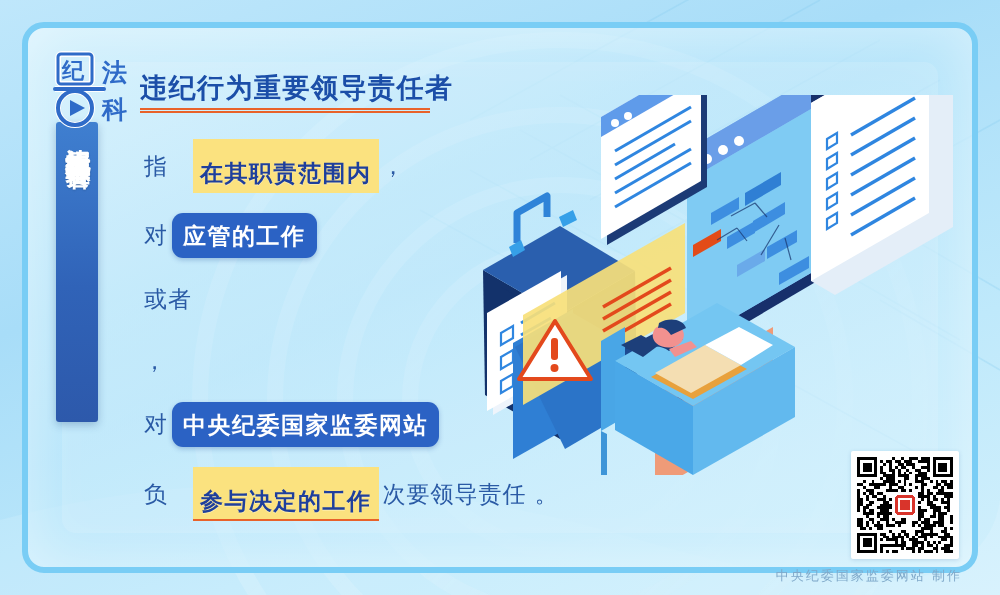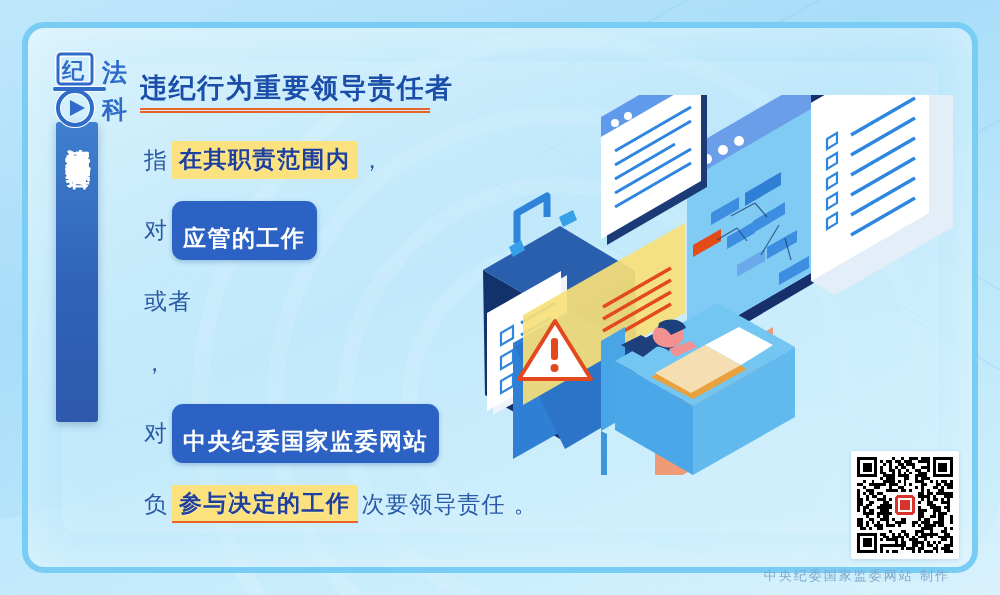--- a/index.html
+++ b/index.html
@@ -79,51 +79,52 @@
   .line {
     display: flex; align-items: center;
     min-height: 42px; margin-bottom: 20px;
     font-size: 23px; color: #26559f; letter-spacing: 1px;
     font-family: "DejaVu Sans", "Liberation Sans", sans-serif;
   }
   .plain { font-weight: 400; color: #2a5aa5; padding: 0 4px; }
 
   .hl-yellow {
     background: #fbe27f; color: #1e3f9c; font-weight: 700;
-    padding: 3px 7px 4px; letter-spacing: 1.5px;
+    padding: 19px 7px 4px; letter-spacing: 1.5px;
     text-shadow: 0 1px 0 rgba(255,255,255,.35);
+    margin-left: 21px;
   }
   .hl-yellow.underlined {
     box-shadow: inset 0 -3px 0 -1px #e8622a;
   }
 
   .pill {
     background: #2b62c4; color: #fff; font-weight: 700;
-    padding: 22px 11px 6px; border-radius: 11px;
+    padding: 8px 11px 6px; border-radius: 11px;
     letter-spacing: 1.5px;
     box-shadow: 0 2px 5px rgba(25,70,150,.28);
   }
   .comma { color: #2a5aa5; padding-left: 3px; font-weight: 400; }
 
   
   .illus { position: absolute; left: 455px; top: 95px; width: 545px; height: 380px; z-index: 10; }
 
   
   .qr {
     position: absolute; left: 851px; top: 451px;
     width: 108px; height: 108px; background: #fff;
     padding: 6px; border-radius: 2px;
     box-shadow: 0 1px 4px rgba(40,90,150,.18);
     z-index: 15;
   }
   .qr-canvas { width: 100%; height: 100%; display: block; }
 
   
   .credit {
-    position: absolute; right: 50px; bottom: 10px;
+    position: absolute; right: 38px; bottom: 10px;
     font-size: 13px; color: #7fa8c9; letter-spacing: 2px;
     z-index: 15;
     font-family: "DejaVu Sans", "Liberation Sans", sans-serif;
     margin-left: 38px;
   }
 </style>
 </head>
 <body>
 
 <div class="stage">

